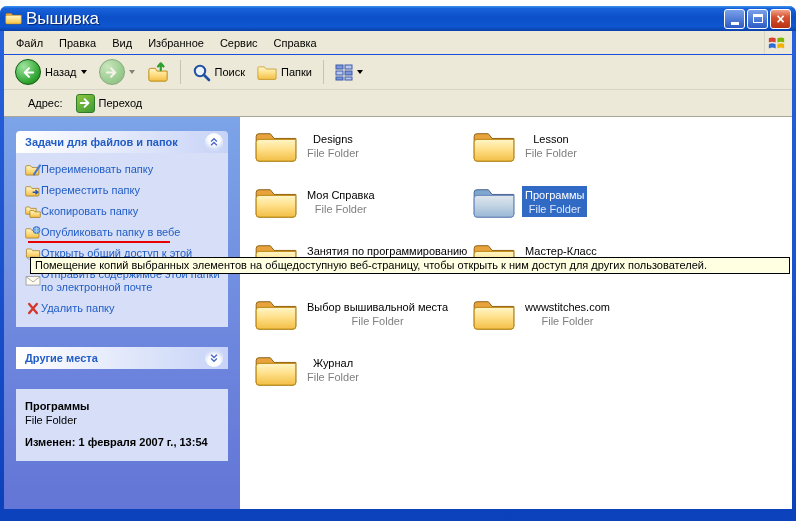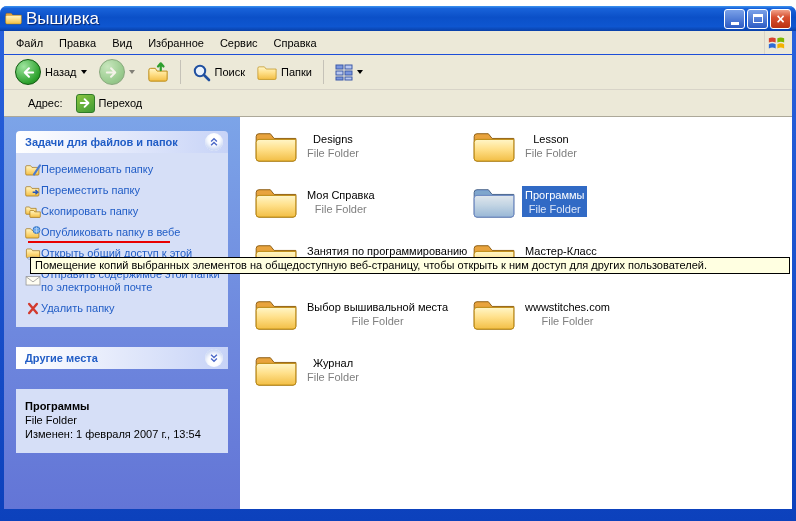--- a/index.html
+++ b/index.html
@@ -73,21 +73,21 @@
     color:#215DC6; font-weight:bold;
   }
   .panel.collapsed .phead { border-radius:0; }
   .chevbtn { width:18px; height:18px; border-radius:50%; background:#fff; box-shadow:inset 0 -3px 4px #C5D3F3; display:flex; align-items:center; justify-content:center; }
   .chev-down { transform:rotate(180deg); }
   .pbody { background:#D6DFF7; padding:10px 6px 12px 9px; display:flex; flex-direction:column; gap:8px; }
   .task { display:flex; align-items:center; color:#215DC6; cursor:pointer; line-height:13px; }
   .task .tico { flex:0 0 16px; display:flex; margin-top:-1px; }
   .detail-name { font-weight:bold; color:#000; line-height:14px; }
   .detail-type { color:#000; line-height:14px; }
-  .detail-mod { color:#000; line-height:14px; margin-top:0; }
+  .detail-mod { color:#000; line-height:14px; margin-top:8px;font-weight:bold; }
   .pbody.details { gap:0; }
   
   .main { flex:1; position:relative; background:#fff; overflow:hidden; }
   .fgrid { display:grid; grid-template-columns:218px 218px; grid-auto-rows:56px; padding:12px 0 0 14px;text-align:center; }
   .tile { display:flex; align-items:flex-start; gap:6px; cursor:pointer; }
   .tile svg.bigfolder { flex:0 0 44px; }
   .tlabel { display:flex; flex-direction:column; padding:2px 3px 1px; margin-top:1px; width:fit-content; }
   .tname { color:#000; line-height:14px; white-space:nowrap; }
   .ttype { color:#7F7F7F; line-height:14px; white-space:nowrap; }
   .tile.selected .tlabel { background:#316AC5; }

